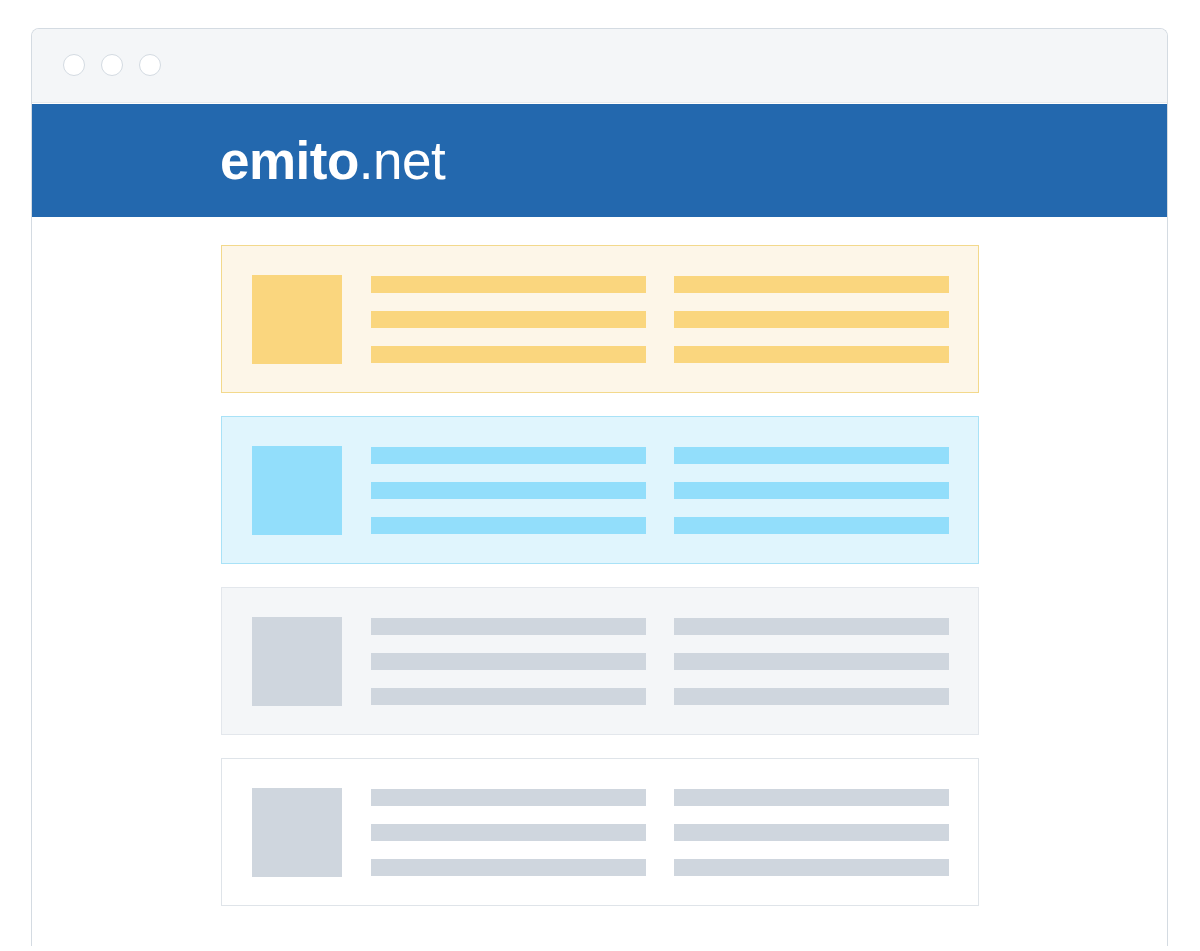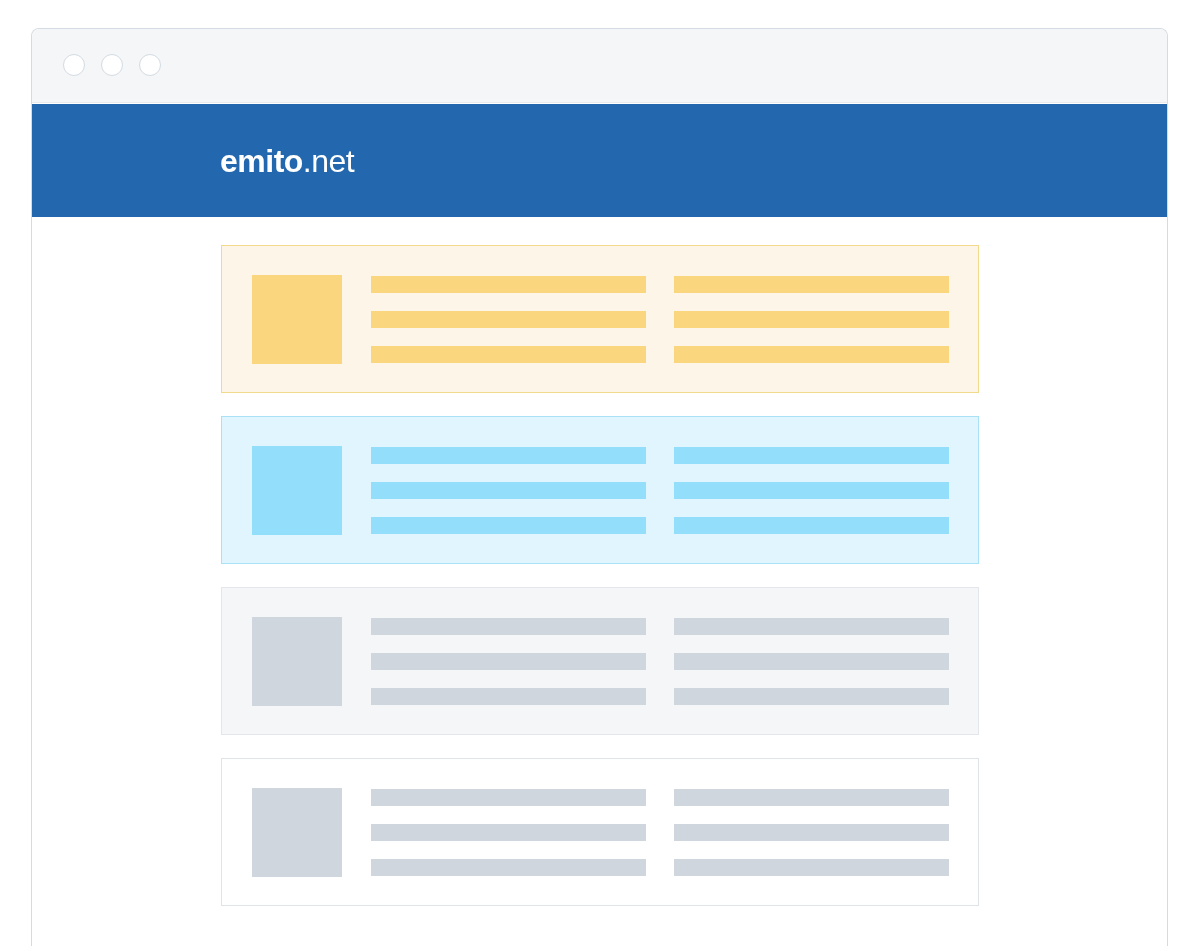--- a/index.html
+++ b/index.html
@@ -62,21 +62,21 @@
     left: 0;
     top: 75px;
     width: 100%;
     height: 113px;
     background: #2368ae;
     display: flex;
     align-items: center;
   }
   #site-logo {
     margin-left: 188px;
-    font-size: 32px;
+    font-size: 53px;
     line-height: 1;
     color: #ffffff;
     letter-spacing: -0.5px;
     white-space: nowrap;
   }
   #site-logo .logo-strong { font-weight: 700; }
   #site-logo .logo-light  { font-weight: 400; }
 
   
   #content {

